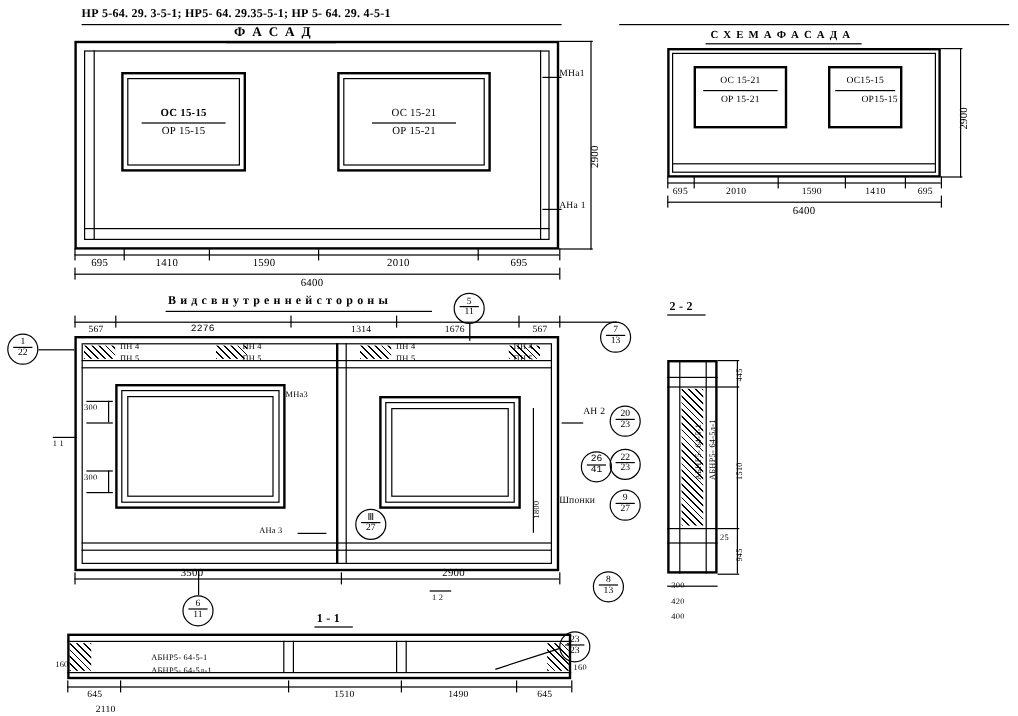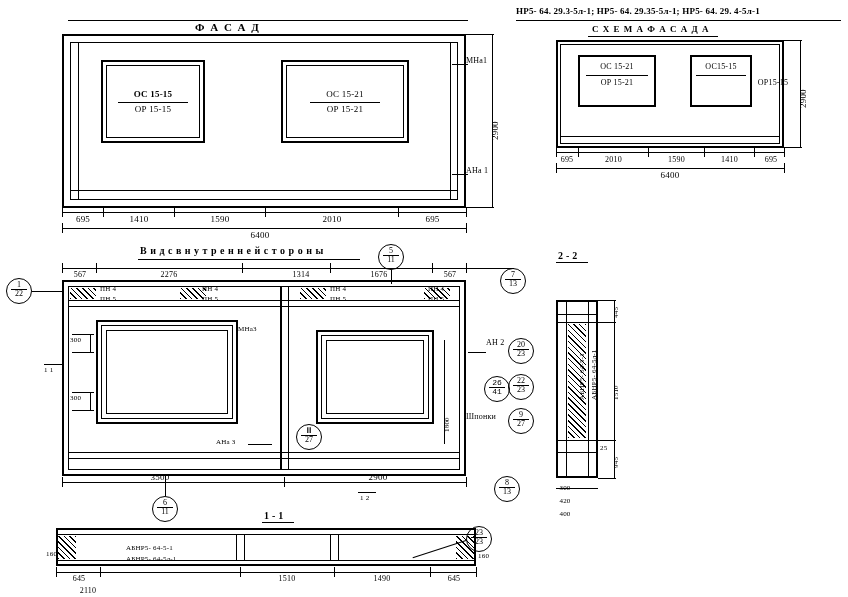--- a/index.html
+++ b/index.html
@@ -23,23 +23,23 @@
   .ttl{font-size:11px;font-weight:bold;letter-spacing:1.5px;}
   .sm{font-size:8px;}
   .xs{font-size:7px;}
   .rot{transform-origin:0 0;}
 </style>
 </head>
 <body>
 
 <div class="root">
 
+  <div class="t tb" style="left:68px;top:6px;font-size:10px;">НР 5-64. 29. 3-5-1;  НР5- 64. 29.35-5-1;  НР 5- 64. 29. 4-5-1</div>
   <div class="ln h" style="left:68px;top:20px;width:400px;"></div>
 
-  <div class="t tb" style="left:516px;top:6px;font-size:9px;">НР5- 64. 29.3-5л-1; НР5- 64. 29.35-5л-1; НР5- 64. 29. 4-5л-1</div>
   <div class="ln h" style="left:516px;top:20px;width:325px;"></div>
 
   <div class="t ttl" style="left:195px;top:21px;">Ф А С А Д</div>
   <div class="ln h" style="left:188px;top:35px;width:92px;"></div>
 
   <div class="box2" style="left:62px;top:34px;width:404px;height:174px;"></div>
   <div class="box" style="left:70px;top:42px;width:388px;height:158px;"></div>
 
   <div class="ln v" style="left:78px;top:42px;height:158px;"></div>
   <div class="ln v" style="left:450px;top:42px;height:158px;"></div>
@@ -91,21 +91,21 @@
   <div class="box" style="left:560px;top:44px;width:220px;height:100px;"></div>
 
   <div class="box2" style="left:578px;top:55px;width:78px;height:52px;"></div>
   <div class="t tc sm" style="left:580px;top:62px;width:74px;">ОС 15-21</div>
   <div class="ln h" style="left:586px;top:75px;width:62px;"></div>
   <div class="t tc sm" style="left:580px;top:78px;width:74px;">ОР 15-21</div>
 
   <div class="box2" style="left:690px;top:55px;width:62px;height:52px;"></div>
   <div class="t tc sm" style="left:691px;top:62px;width:60px;">ОС15-15</div>
   <div class="ln h" style="left:696px;top:75px;width:50px;"></div>
-  <div class="t tc sm" style="left:691px;top:78px;width:84px;padding-left:40px;">ОР15-15</div>
+  <div class="t tc sm" style="left:691px;top:78px;width:84px;">ОР15-15</div>
 
   <div class="ln h" style="left:560px;top:136px;width:220px;"></div>
 
   <div class="ln v" style="left:800px;top:40px;height:108px;"></div>
   <div class="ln h" style="left:784px;top:40px;width:18px;"></div>
   <div class="ln h" style="left:784px;top:147px;width:18px;"></div>
   <div class="t rot" style="left:798px;top:108px;transform:rotate(-90deg);font-size:9px;">2900</div>
 
   <div class="ln h" style="left:556px;top:152px;width:228px;"></div>
   <div class="ln v" style="left:556px;top:147px;height:10px;"></div>
@@ -128,21 +128,21 @@
   <div class="ln h" style="left:138px;top:259px;width:222px;"></div>
 
   <div class="ln h" style="left:62px;top:268px;width:452px;"></div>
   <div class="ln v" style="left:62px;top:263px;height:10px;"></div>
   <div class="ln v" style="left:96px;top:263px;height:10px;"></div>
   <div class="ln v" style="left:242px;top:263px;height:10px;"></div>
   <div class="ln v" style="left:330px;top:263px;height:10px;"></div>
   <div class="ln v" style="left:432px;top:263px;height:10px;"></div>
   <div class="ln v" style="left:466px;top:263px;height:10px;"></div>
   <div class="t tc sm" style="left:62px;top:270px;width:36px;">567</div>
-  <div class="t tc sm" style="left:140px;top:270px;width:58px;">2276</div>
+  <div class="t tc sm" style="left:140px;top:270px;width:58px;font-family:Liberation Mono, monospace;">2276</div>
   <div class="t tc sm" style="left:272px;top:270px;width:58px;">1314</div>
   <div class="t tc sm" style="left:350px;top:270px;width:58px;">1676</div>
   <div class="t tc sm" style="left:432px;top:270px;width:36px;">567</div>
 
   <div class="box2" style="left:62px;top:280px;width:404px;height:196px;"></div>
   <div class="box" style="left:68px;top:286px;width:392px;height:184px;"></div>
 
   <div class="ln h" style="left:68px;top:300px;width:392px;"></div>
   <div class="ln h" style="left:68px;top:306px;width:392px;"></div>
 

